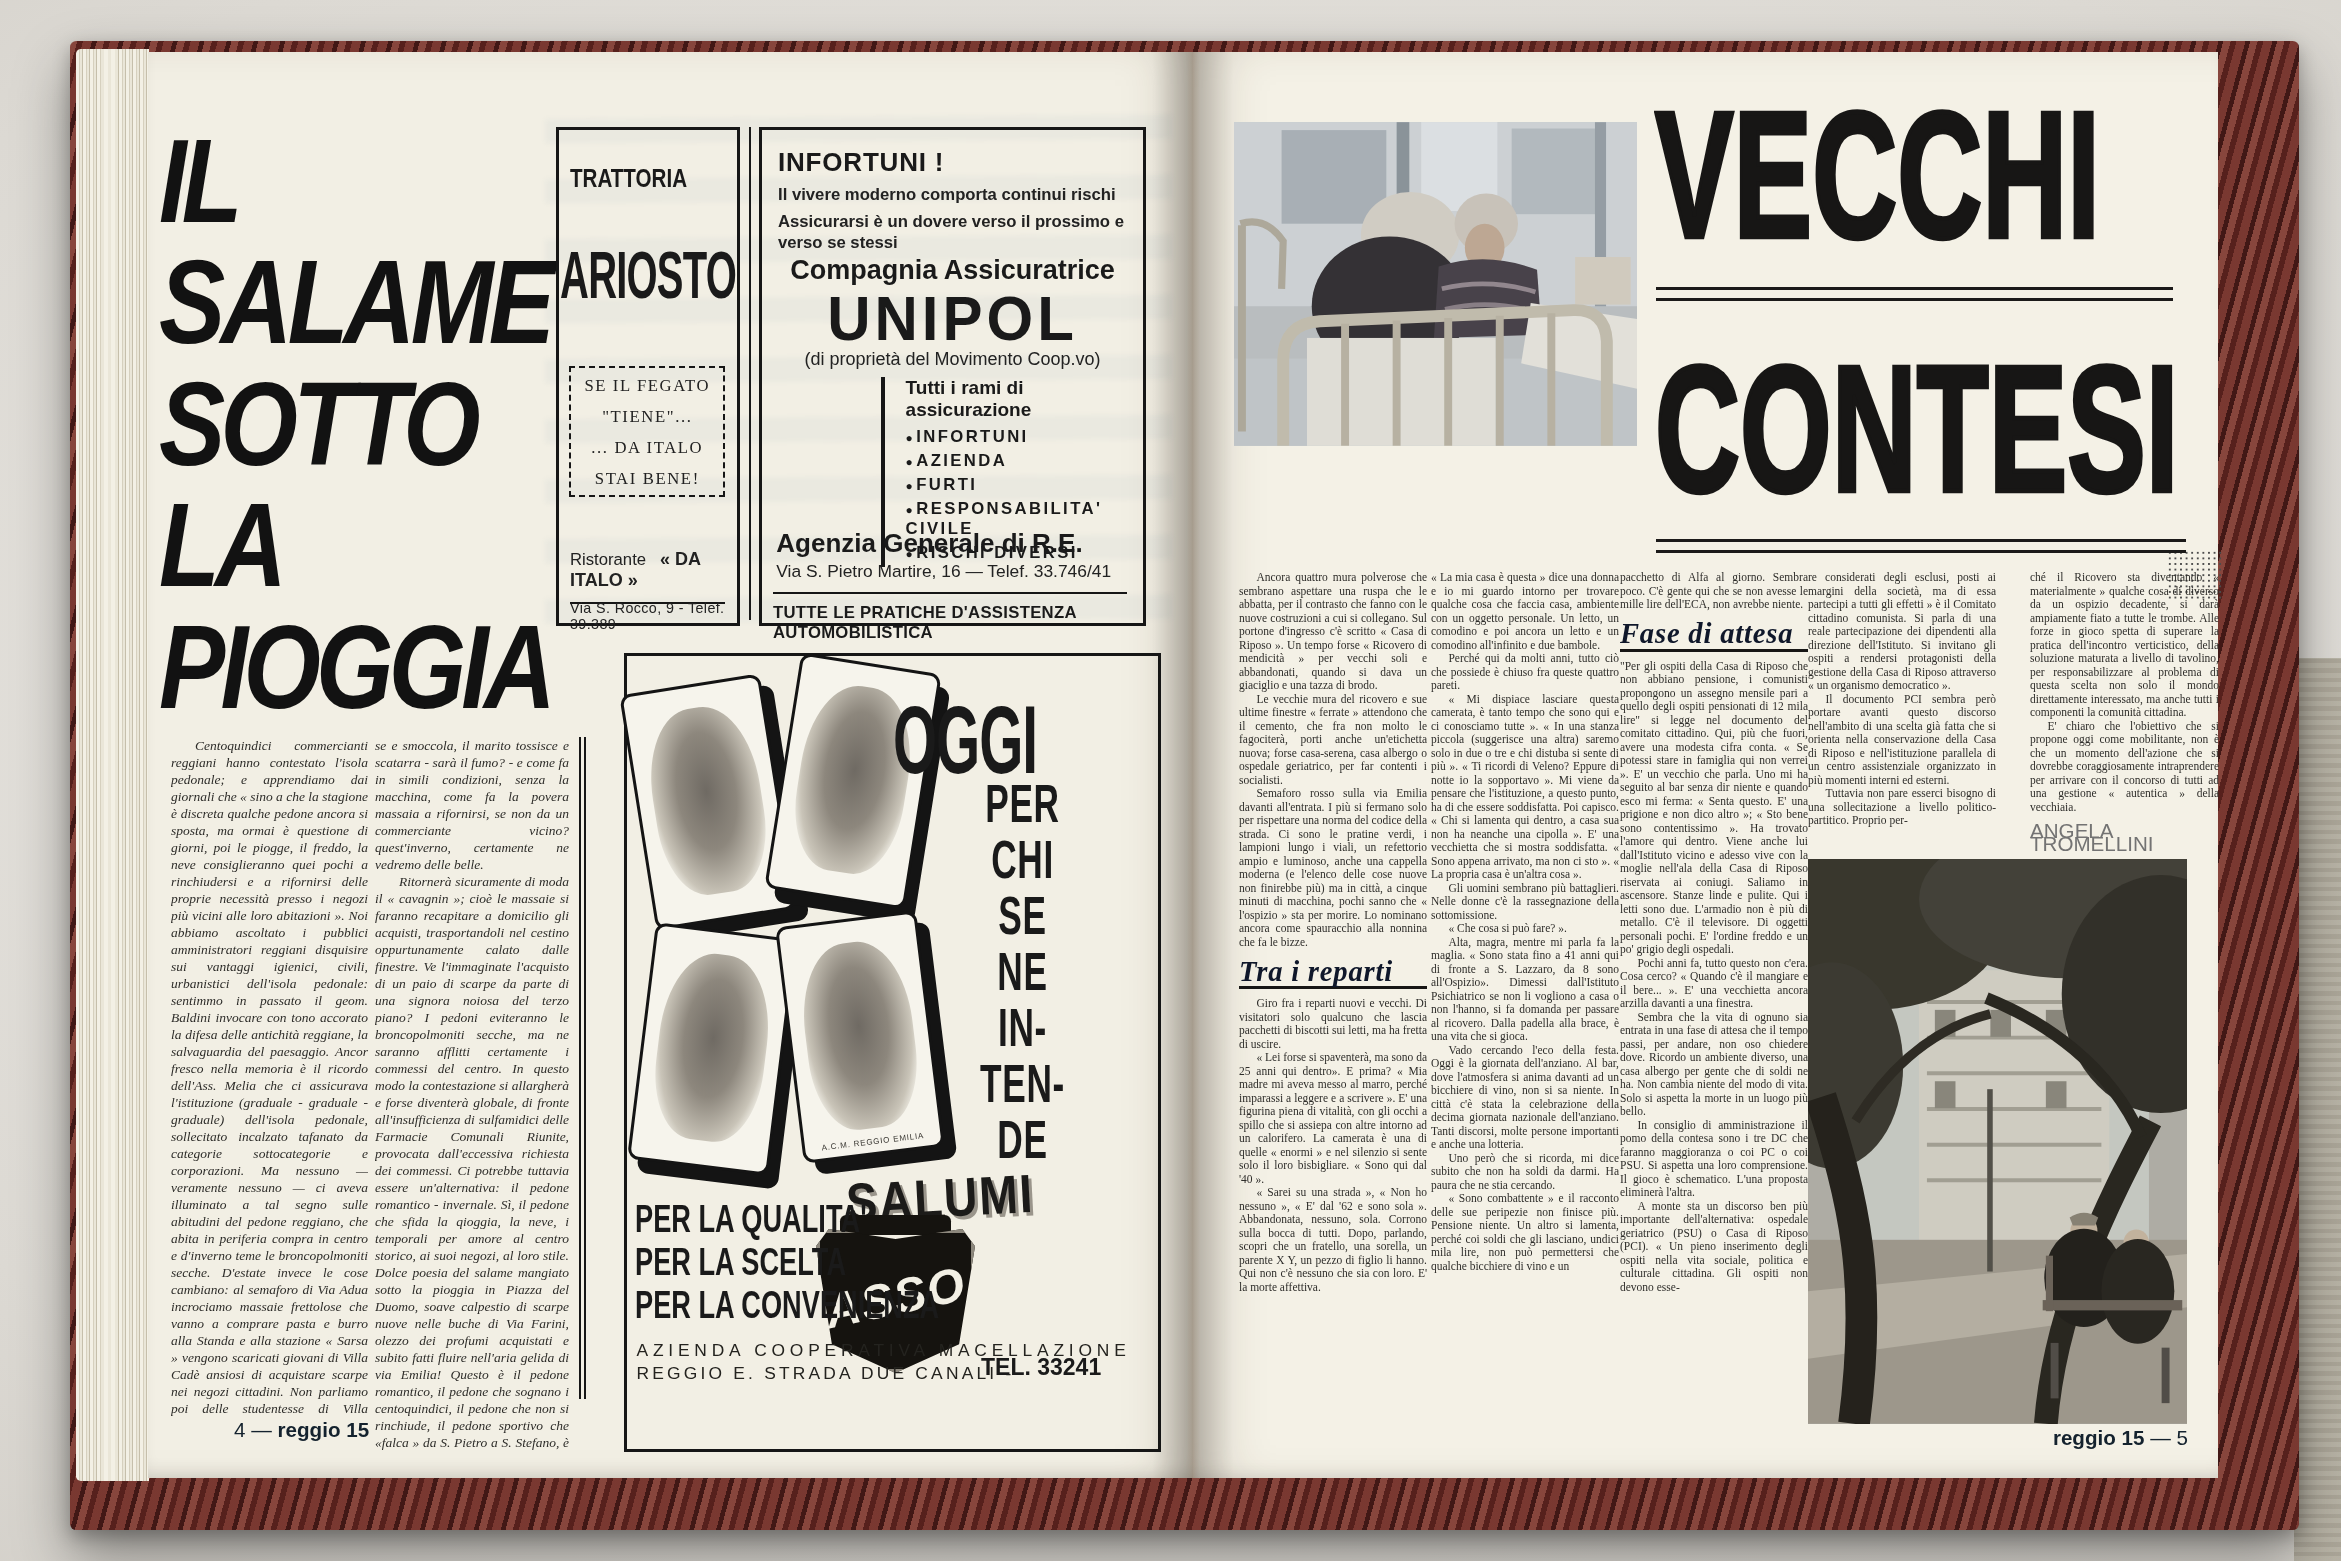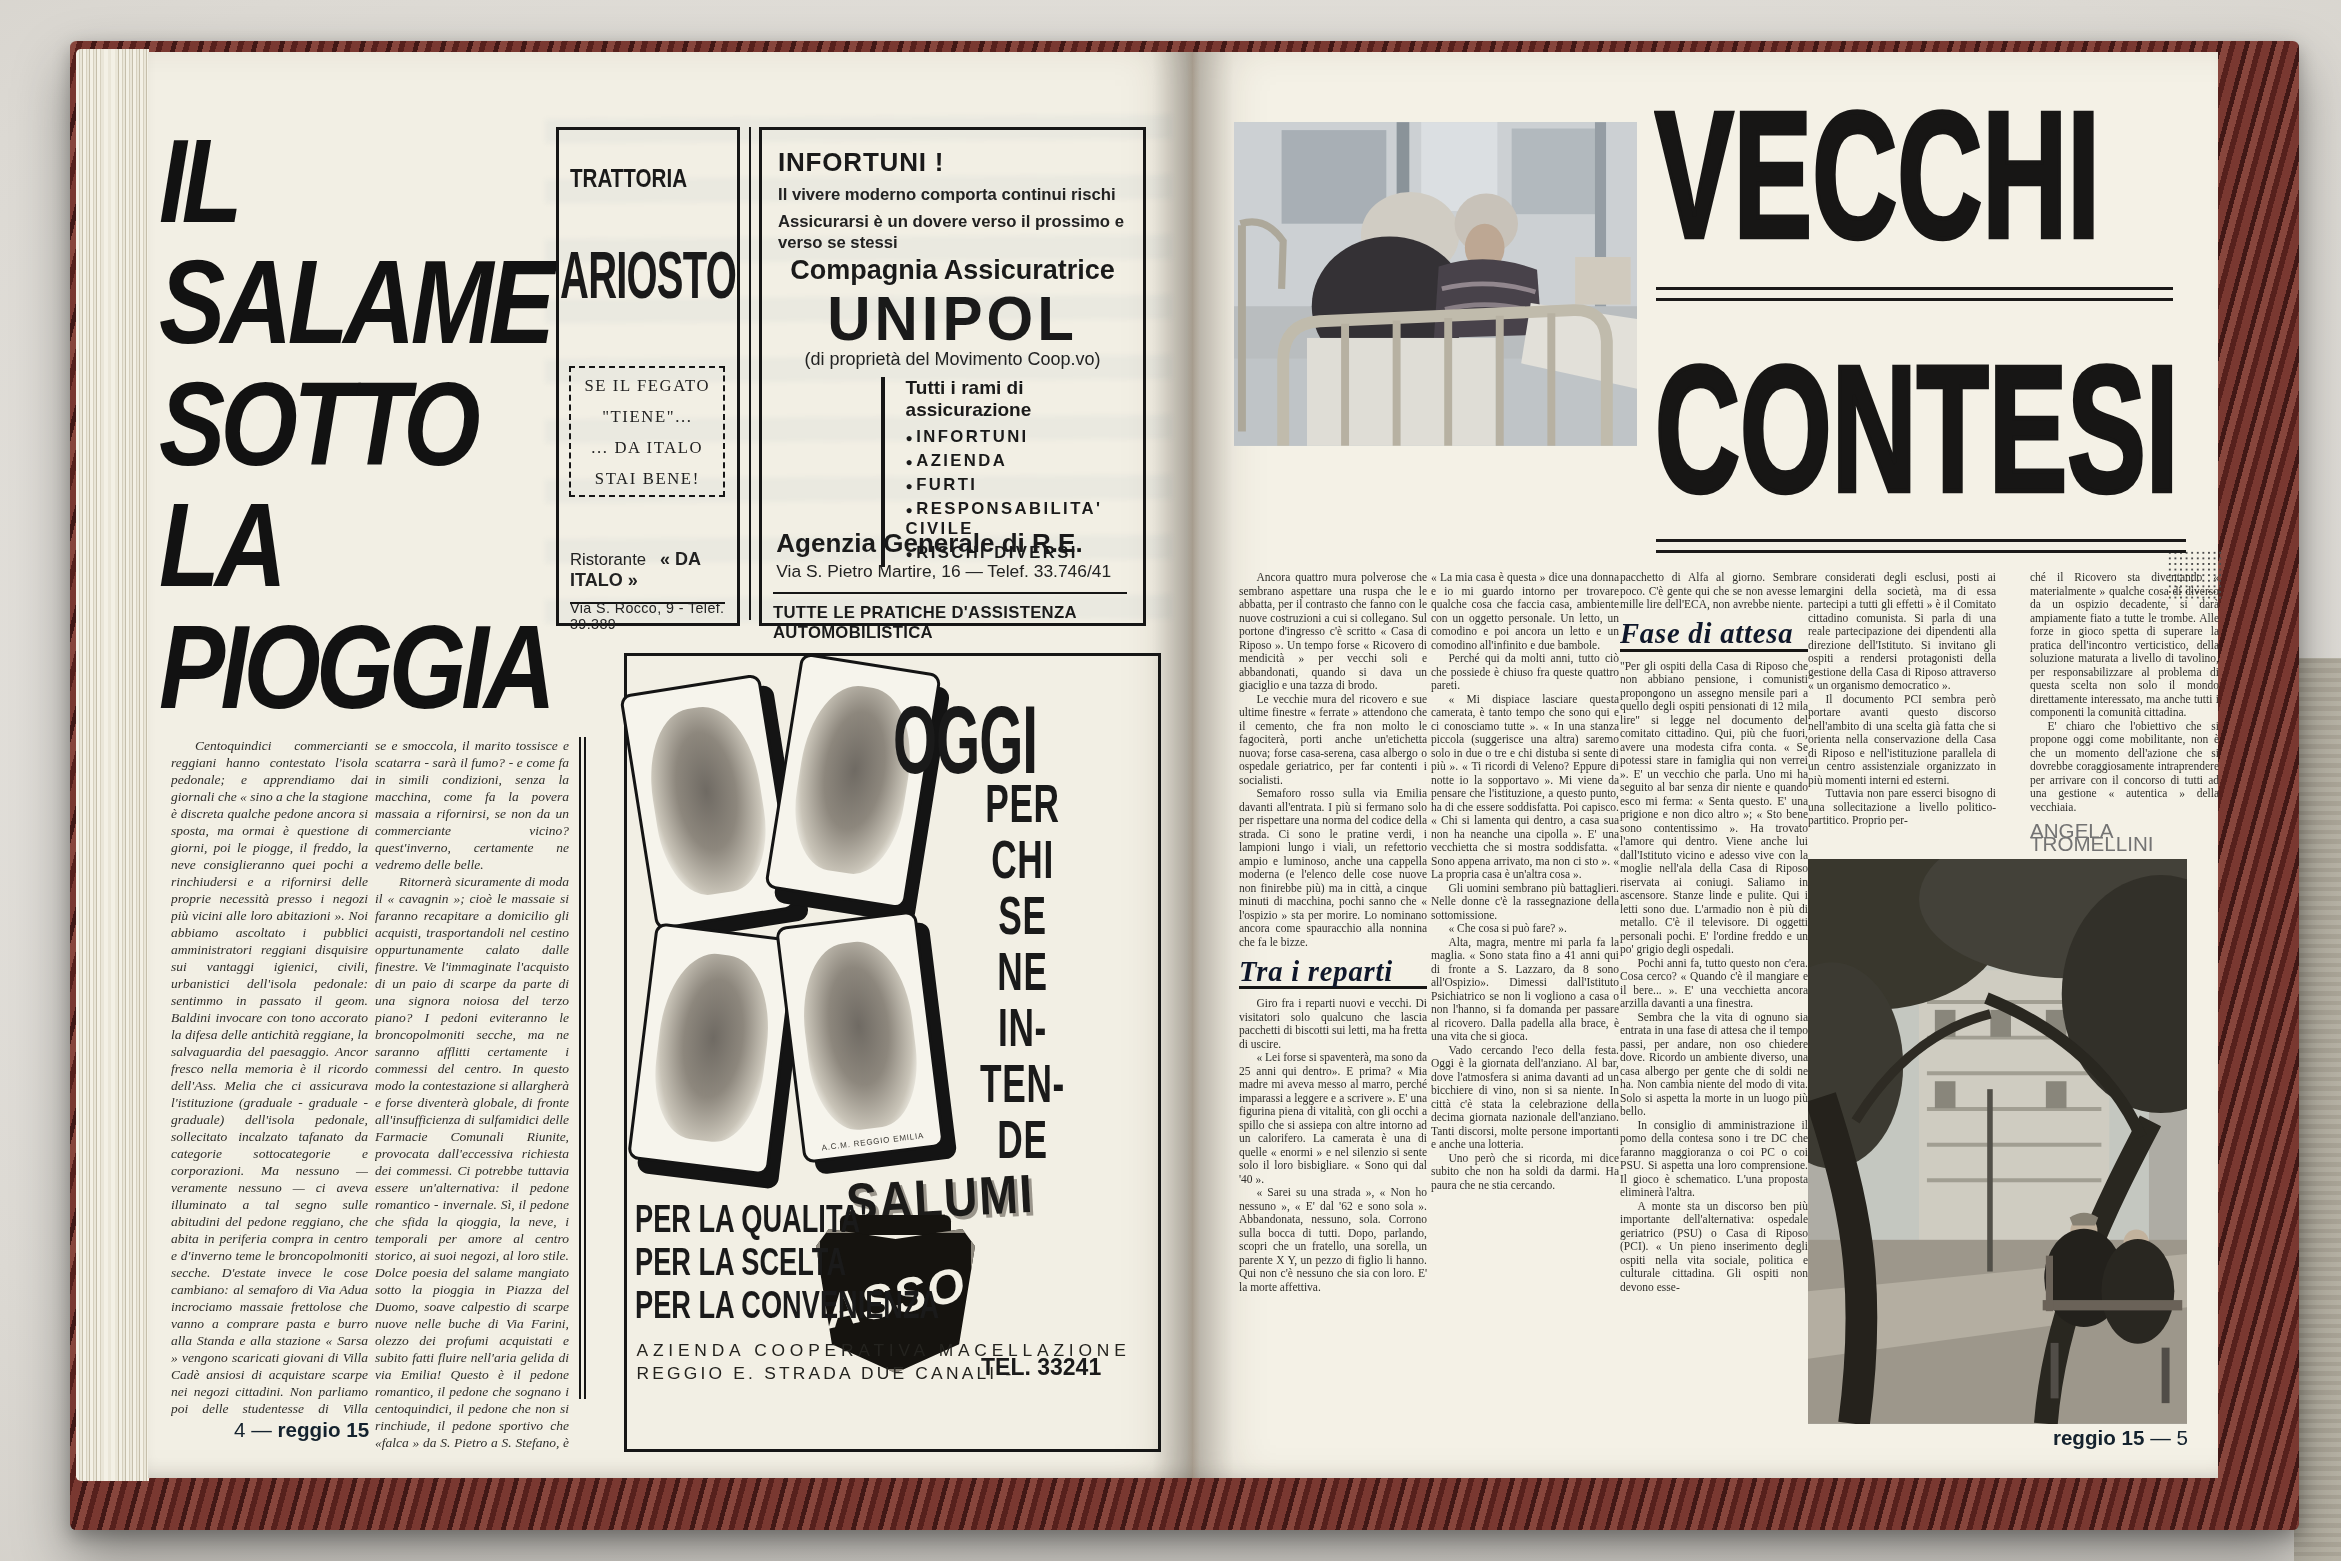--- a/index.html
+++ b/index.html
@@ -281,20 +281,21 @@
     </div>
     <div class="abs colR cont" style="left:238px;top:519px;width:188px;height:890px;">
         <p>« La mia casa è questa » dice una donna e io mi guardo intorno per trovare qualche cosa che faccia casa, ambiente con un oggetto personale. Un letto, un comodino e poi ancora un letto e un comodino all'infinito e due bambole.</p>
         <p>Perché qui da molti anni, tutto ciò che possiede è chiuso fra queste quattro pareti.</p>
         <p>« Mi dispiace lasciare questa camerata, è tanto tempo che sono qui e ci conosciamo tutte ». « In una stanza piccola (suggerisce una altra) saremo solo in due o tre e chi distuba si sente di più ». « Ti ricordi di Veleno? Eppure di notte io la sopportavo ». Mi viene da pensare che l'istituzione, a questo punto, ha di che essere soddisfatta. Poi capisco. « Chi si lamenta qui dentro, a casa sua non ha neanche una cipolla ». E' una vecchietta che si mostra soddisfatta. « Sono appena arrivato, ma non ci sto ». « La propria casa è un'altra cosa ».</p>
         <p>Gli uomini sembrano più battaglieri. Nelle donne c'è la rassegnazione della sottomissione.</p>
         <p>« Che cosa si può fare? ».</p>
         <p>Alta, magra, mentre mi parla fa la maglia. « Sono stata fino a 41 anni qui di fronte a S. Lazzaro, da 8 sono all'Ospizio». Dimessi dall'Istituto Psichiatrico se non li vogliono a casa o non l'hanno, si fa domanda per passare al ricovero. Dalla padella alla brace, è una vita che si gioca.</p>
         <p>Vado cercando l'eco della festa. Oggi è la giornata dell'anziano. Al bar, dove l'atmosfera si anima davanti ad un bicchiere di vino, non si sa niente. In città c'è stata la celebrazione della decima giornata nazionale dell'anziano. Tanti discorsi, molte persone importanti e anche una lotteria.</p>
         <p>Uno però che si ricorda, mi dice subito che non ha soldi da darmi. Ha paura che ne stia cercando.</p>
+        <p>« Sono combattente » e il racconto delle sue peripezie non finisce più. Pensione niente. Un altro si lamenta, perché coi soldi che gli lasciano, undici mila lire, non può permettersi che qualche bicchiere di vino e un</p>
       </div>
     <div class="abs colR cont" style="left:427px;top:519px;width:188px;height:890px;">
       <div class="cont">
           <p>pacchetto di Alfa al giorno. Sembra poco. C'è gente qui che se non avesse le mille lire dell'ECA, non avrebbe niente.</p>
         </div>
       <div class="subhead">Fase di attesa</div>
       <div>
           <p>"Per gli ospiti della Casa di Riposo che non abbiano pensione, i comunisti propongono un assegno mensile pari a quello degli ospiti pensionati di 12 mila lire" si legge nel documento del comitato cittadino. Qui, più che fuori, avere una modesta cifra conta. « Se potessi stare in famiglia qui non verrei ». E' un vecchio che parla. Uno mi ha seguito al bar senza dir niente e quando esco mi ferma: « Senta questo. E' una prigione e non dico altro »; « Sto bene sono contentissimo ». Ha trovato l'amore qui dentro. Viene anche lui dall'Istituto vicino e adesso vive con la moglie nell'ala della Casa di Riposo riservata ai coniugi. Saliamo in ascensore. Stanze linde e pulite. Qui i letti sono due. L'armadio non è più di metallo. C'è il televisore. Di oggetti personali pochi. E' l'ordine freddo e un po' grigio degli ospedali.</p>
           <p>Pochi anni fa, tutto questo non c'era. Cosa cerco? « Quando c'è il mangiare e il bere... ». E' una vecchietta ancora arzilla davanti a una finestra.</p>
           <p>Sembra che la vita di ognuno sia entrata in una fase di attesa che il tempo passi, per andare, non oso chiedere dove. Ricordo un ambiente diverso, una casa albergo per gente che di soldi ne ha. Non cambia niente del modo di vita. Solo si aspetta la morte in un luogo più bello.</p>

